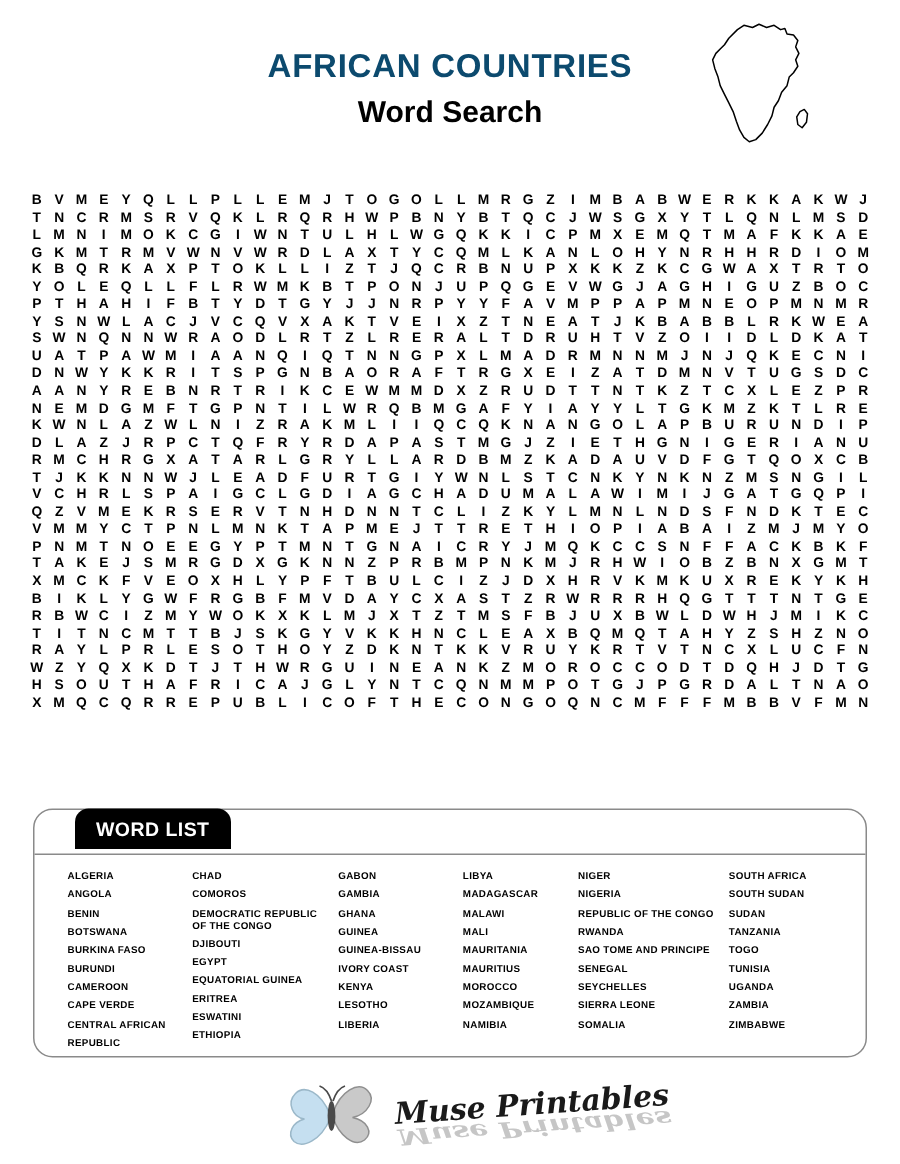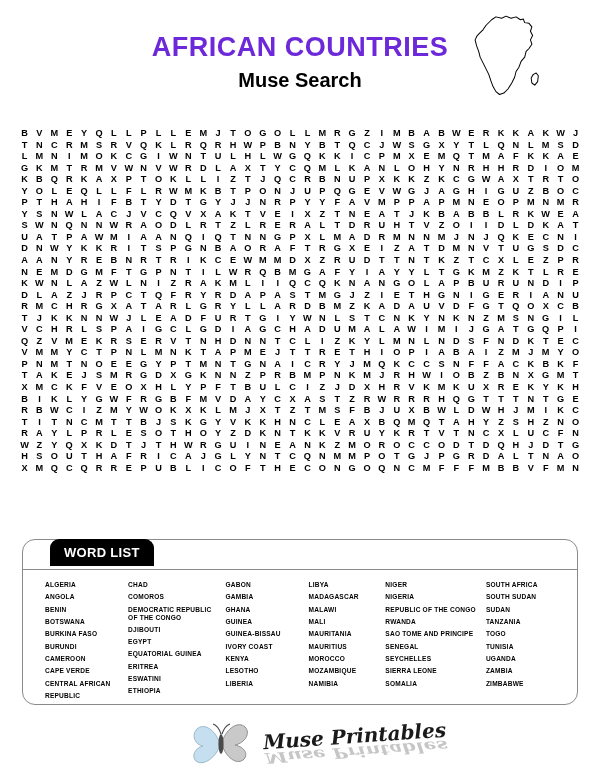--- a/index.html
+++ b/index.html
@@ -21,27 +21,27 @@
     position: relative;
     height: 118px;
     padding-top: 16px;
     box-sizing: border-box;
   }
   .title-block {
     text-align: center;
     width: 100%;
   }
   .main-title {
-    font-size: 27px;
+    font-size: 22px;
     font-weight: bold;
     letter-spacing: 0.5px;
     line-height: 1.12;
     margin: 0;
     padding-top: 16px;
-    color: #6d28d9;
+    color: #0c4a6e;
   }
   .sub-title {
     font-size: 20px;
     font-weight: bold;
     margin: 0;
     padding-top: 7px;
     color: #000;
   }
   .africa-map {
     position: absolute;
@@ -182,21 +182,21 @@
     white-space: nowrap;
     opacity: 0.8;
   }
 </style>
 </head>
 <body>
 
 <div class="header">
   <div class="title-block">
     <div class="main-title">AFRICAN COUNTRIES</div>
-    <div class="sub-title">Muse Search</div>
+    <div class="sub-title">Word Search</div>
   </div>
   <svg class="africa-map" viewBox="0 0 100 128" xmlns="http://www.w3.org/2000/svg">
     <path d="M30 8 L36 4 L44 6 L50 3 L57 6 L64 4 L70 8 L74 7 L76 12 L82 13 L86 18
              L84 24 L87 30 L84 36 L86 42 L82 48 L78 52 L76 60 L71 66 L68 74 L64 80
              L62 88 L58 96 L53 104 L47 110 L41 112 L36 108 L32 101 L29 93 L26 84
              L22 76 L18 68 L14 60 L12 52 L9 44 L7 36 L10 30 L14 26 L18 22 L22 16 Z" fill="none" stroke="#000" stroke-width="1.4" stroke-linejoin="round"></path>
     <path d="M88 84 L92 82 L95 86 L94 94 L90 99 L86 96 L85 89 Z" fill="none" stroke="#000" stroke-width="1.4" stroke-linejoin="round"></path>
   </svg>
 </div>
 

